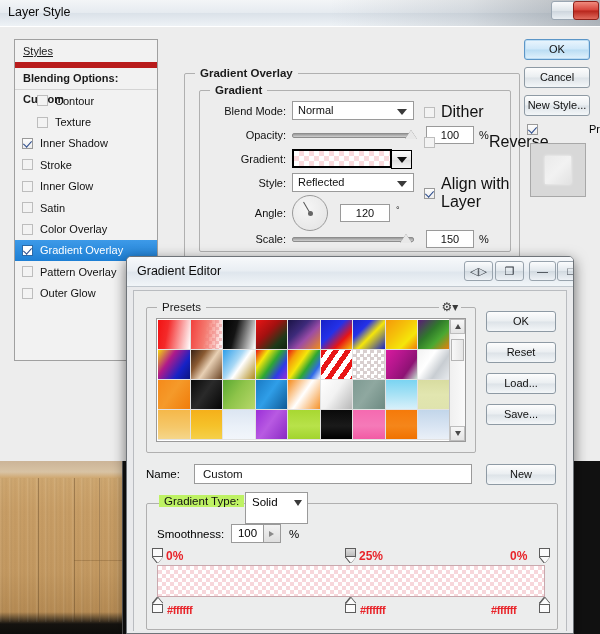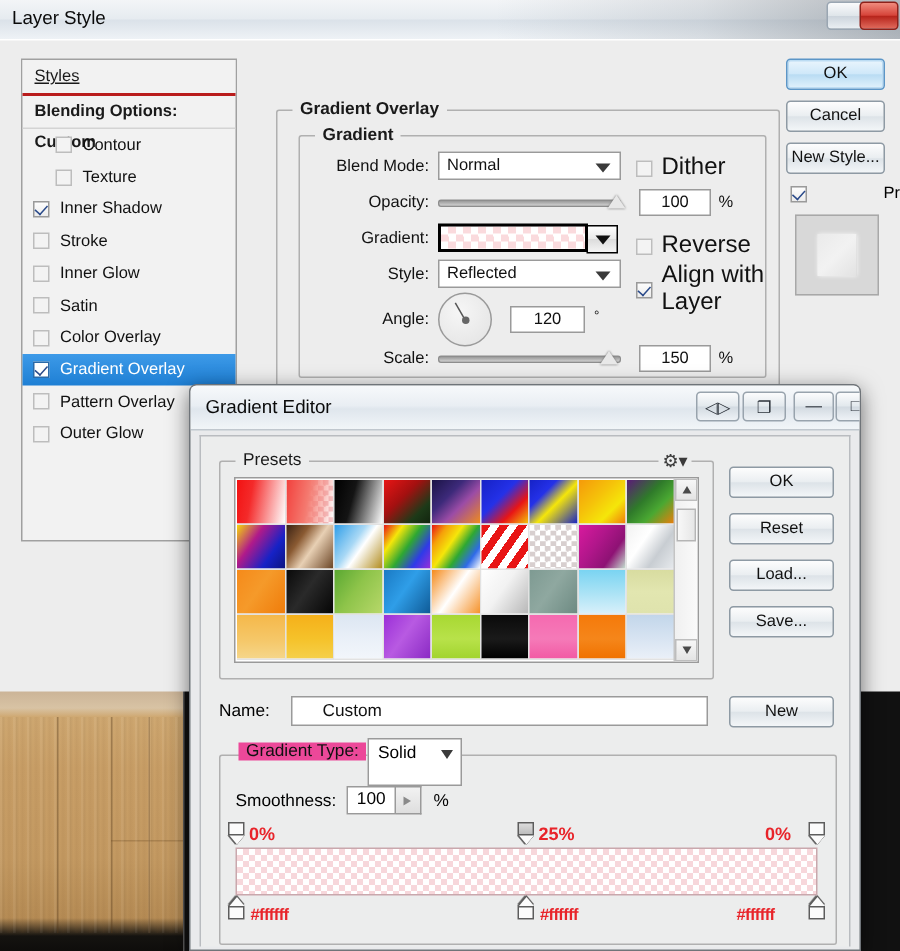--- a/index.html
+++ b/index.html
@@ -149,21 +149,21 @@
     width: 144px;
     height: 322px;
     background: #f2f2f2;
     border: 1px solid #a0a0a0;
     box-sizing: border-box;
   }
   .style-header {
     height: 22px;
     line-height: 22px;
     padding-left: 8px;
-    border-bottom: 2px solid #b91c1c;
+    border-bottom: 6px solid #b91c1c;
     background: #f2f2f2;
     font-size: 11px;
     color: #1a1a1a;
     text-decoration: underline;
   }
   .style-sub {
     height: 21px;
     line-height: 21px;
     padding-left: 8px;
     border-bottom: 1px solid #d4d4d4;
@@ -549,30 +549,30 @@
   #name-label { position: absolute; left: 12px; top: 177px; font-size: 11.5px; }
   #name-input {
     position: absolute;
     left: 60px; top: 173px;
     width: 278px; height: 20px;
     background: #fff;
     border: 1px solid #9a9a9a;
     box-sizing: border-box;
     font-size: 11.5px;
     line-height: 18px;
-    padding-left: 20px;
+    padding-left: 8px;
     color: #111;
   }
   #new-button { position: absolute; left: 352px; top: 173px; width: 70px; }
 
   #gtype-group { left: 12px; top: 212px; width: 410px; height: 125px; }
   #gtype-legend {
     position: absolute;
     left: 12px; top: -9px;
-    background: #ec4899;
+    background: #bef264;
     padding: 0 5px;
     font-size: 11.5px;
     color: #111;
     display: flex;
     align-items: center;
   }
   #gtype-combo {
     position: absolute;
     left: 98px; top: -12px;
     width: 63px; height: 32px;
@@ -788,21 +788,21 @@
         <span class="field-label" style="left:8px;top:38px;width:78px;">Opacity:</span>
         <div class="slider-track" style="left:92px;top:42px;width:122px;"></div>
         <div class="slider-thumb" style="left:205px;top:39px;"></div>
         <div class="numbox" style="left:226px;top:35px;width:48px;">100</div>
         <span class="field-label" style="left:279px;top:38px;">%</span>
 
         <span class="field-label" style="left:8px;top:62px;width:78px;">Gradient:</span>
         <div id="gradient-preview" style="left:92px;top:58px;width:100px;height:19px;">
           <div class="drop"></div>
         </div>
-        <div class="chk-inline" style="left:224px;top:64px;">
+        <div class="chk-inline" style="left:224px;top:42px;gap:48px;">
           <span class="cbox dim"></span>
           <span>Reverse</span>
         </div>
 
         <span class="field-label" style="left:8px;top:86px;width:78px;">Style:</span>
         <div class="combo" style="left:92px;top:82px;width:122px;">
           <span>Reflected</span>
           <span class="arrow"></span>
         </div>
         <div class="chk-inline" style="left:224px;top:84px;">

